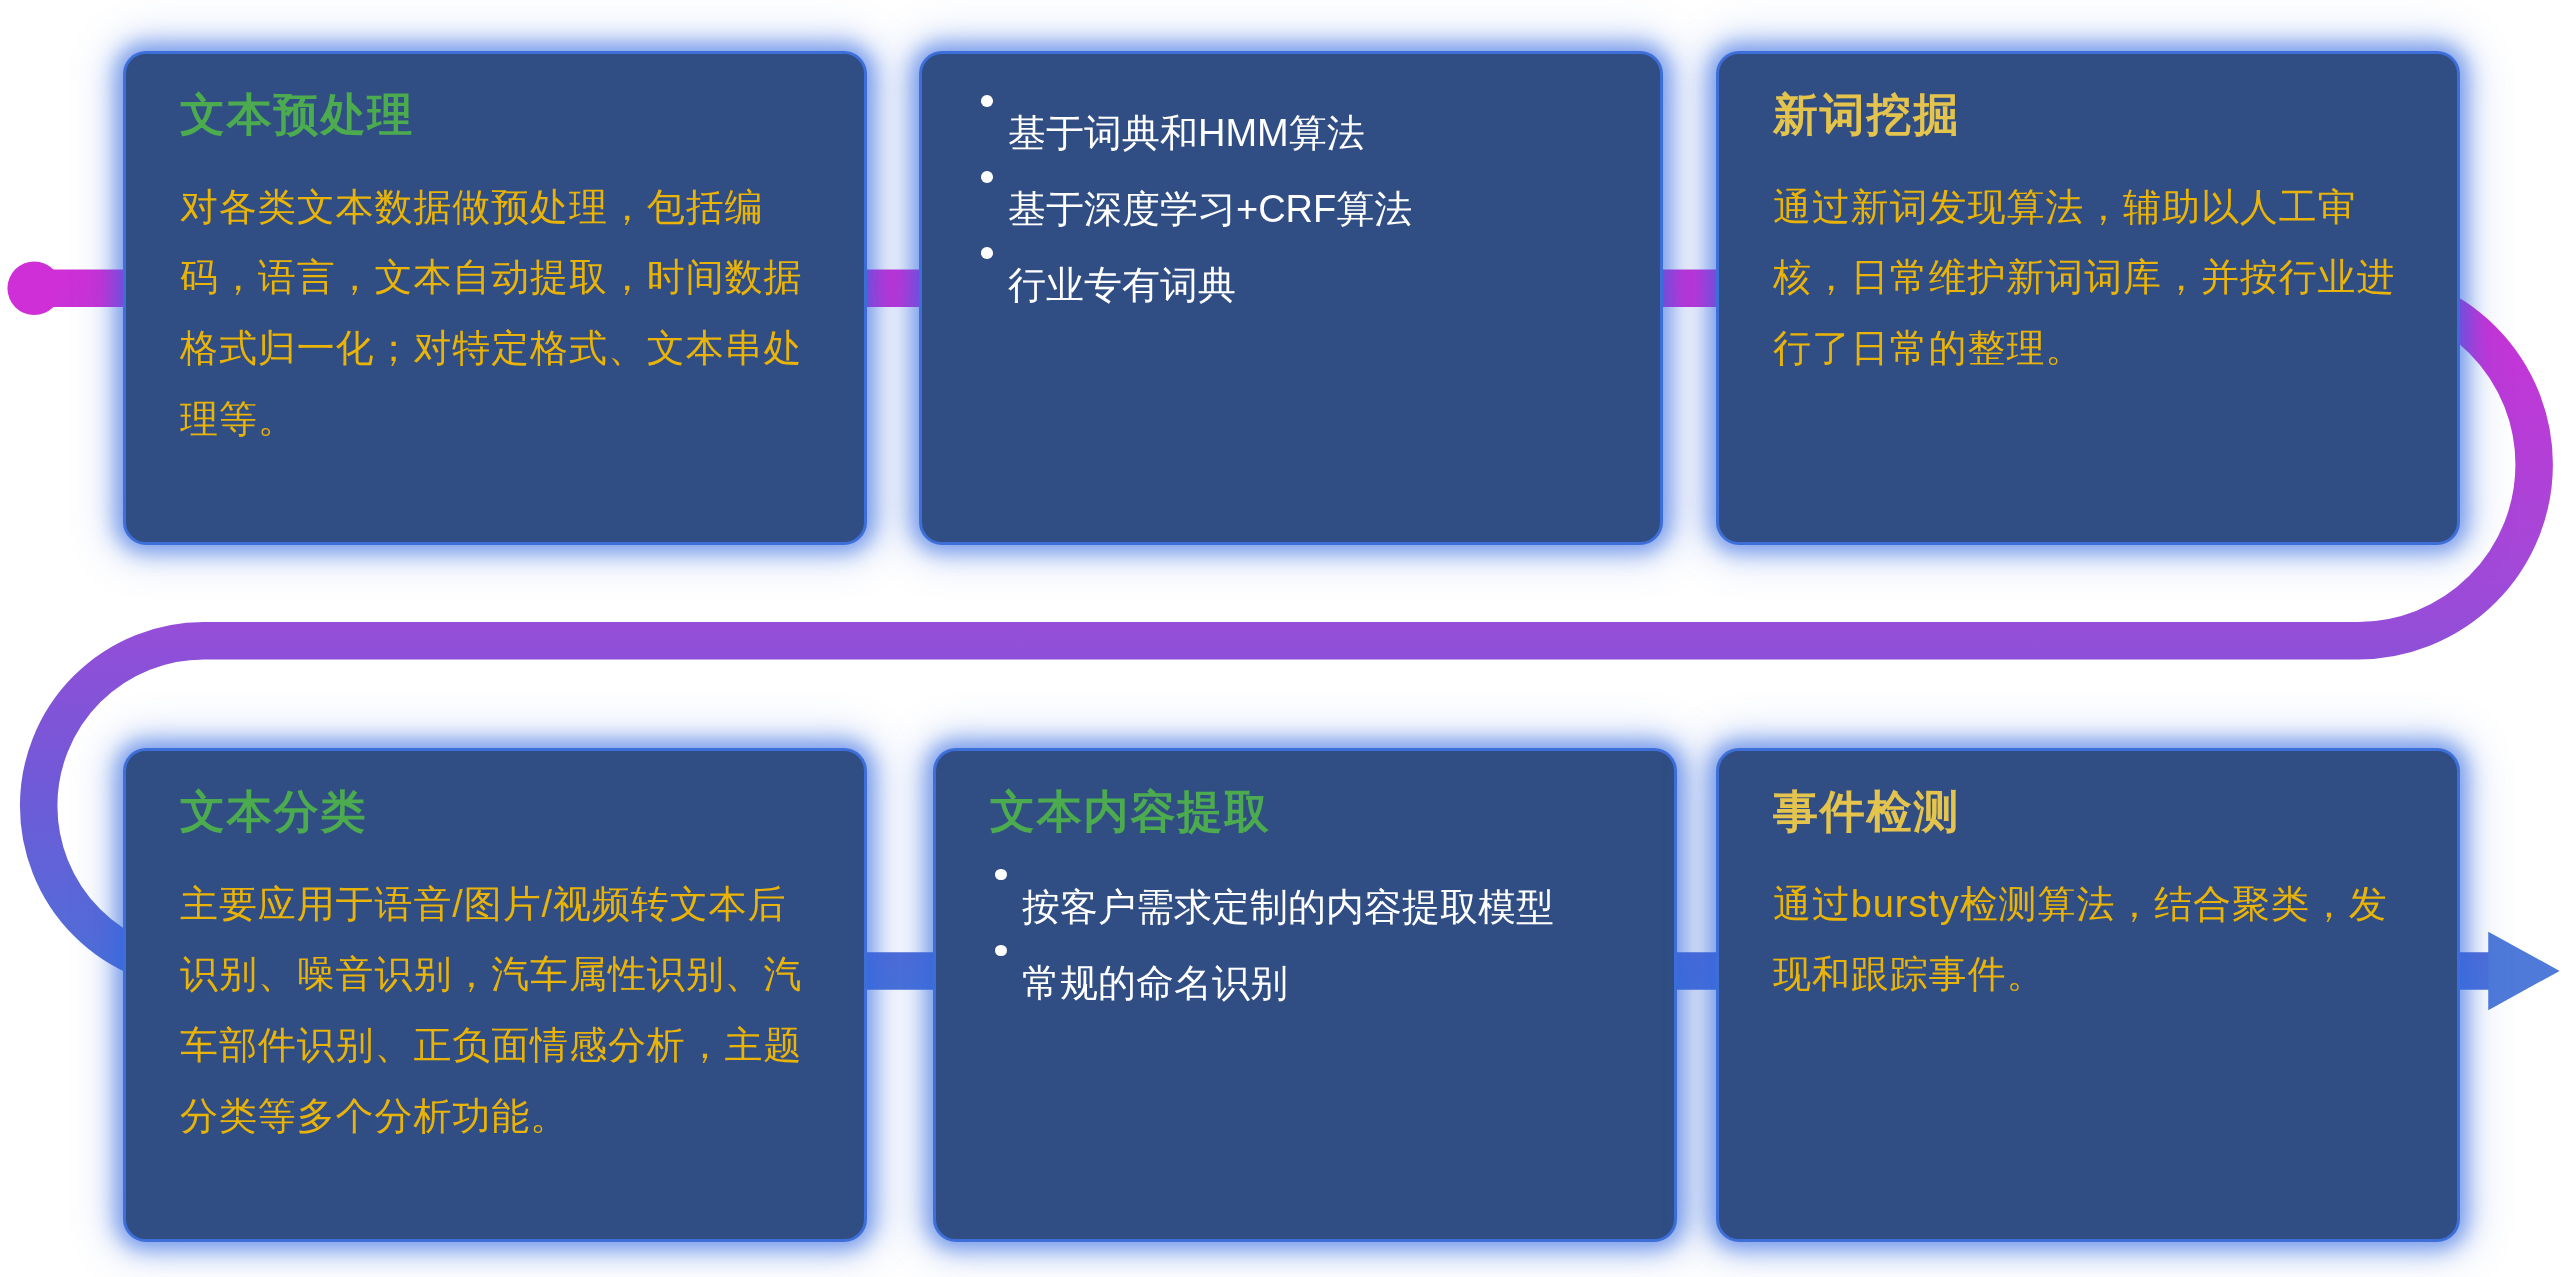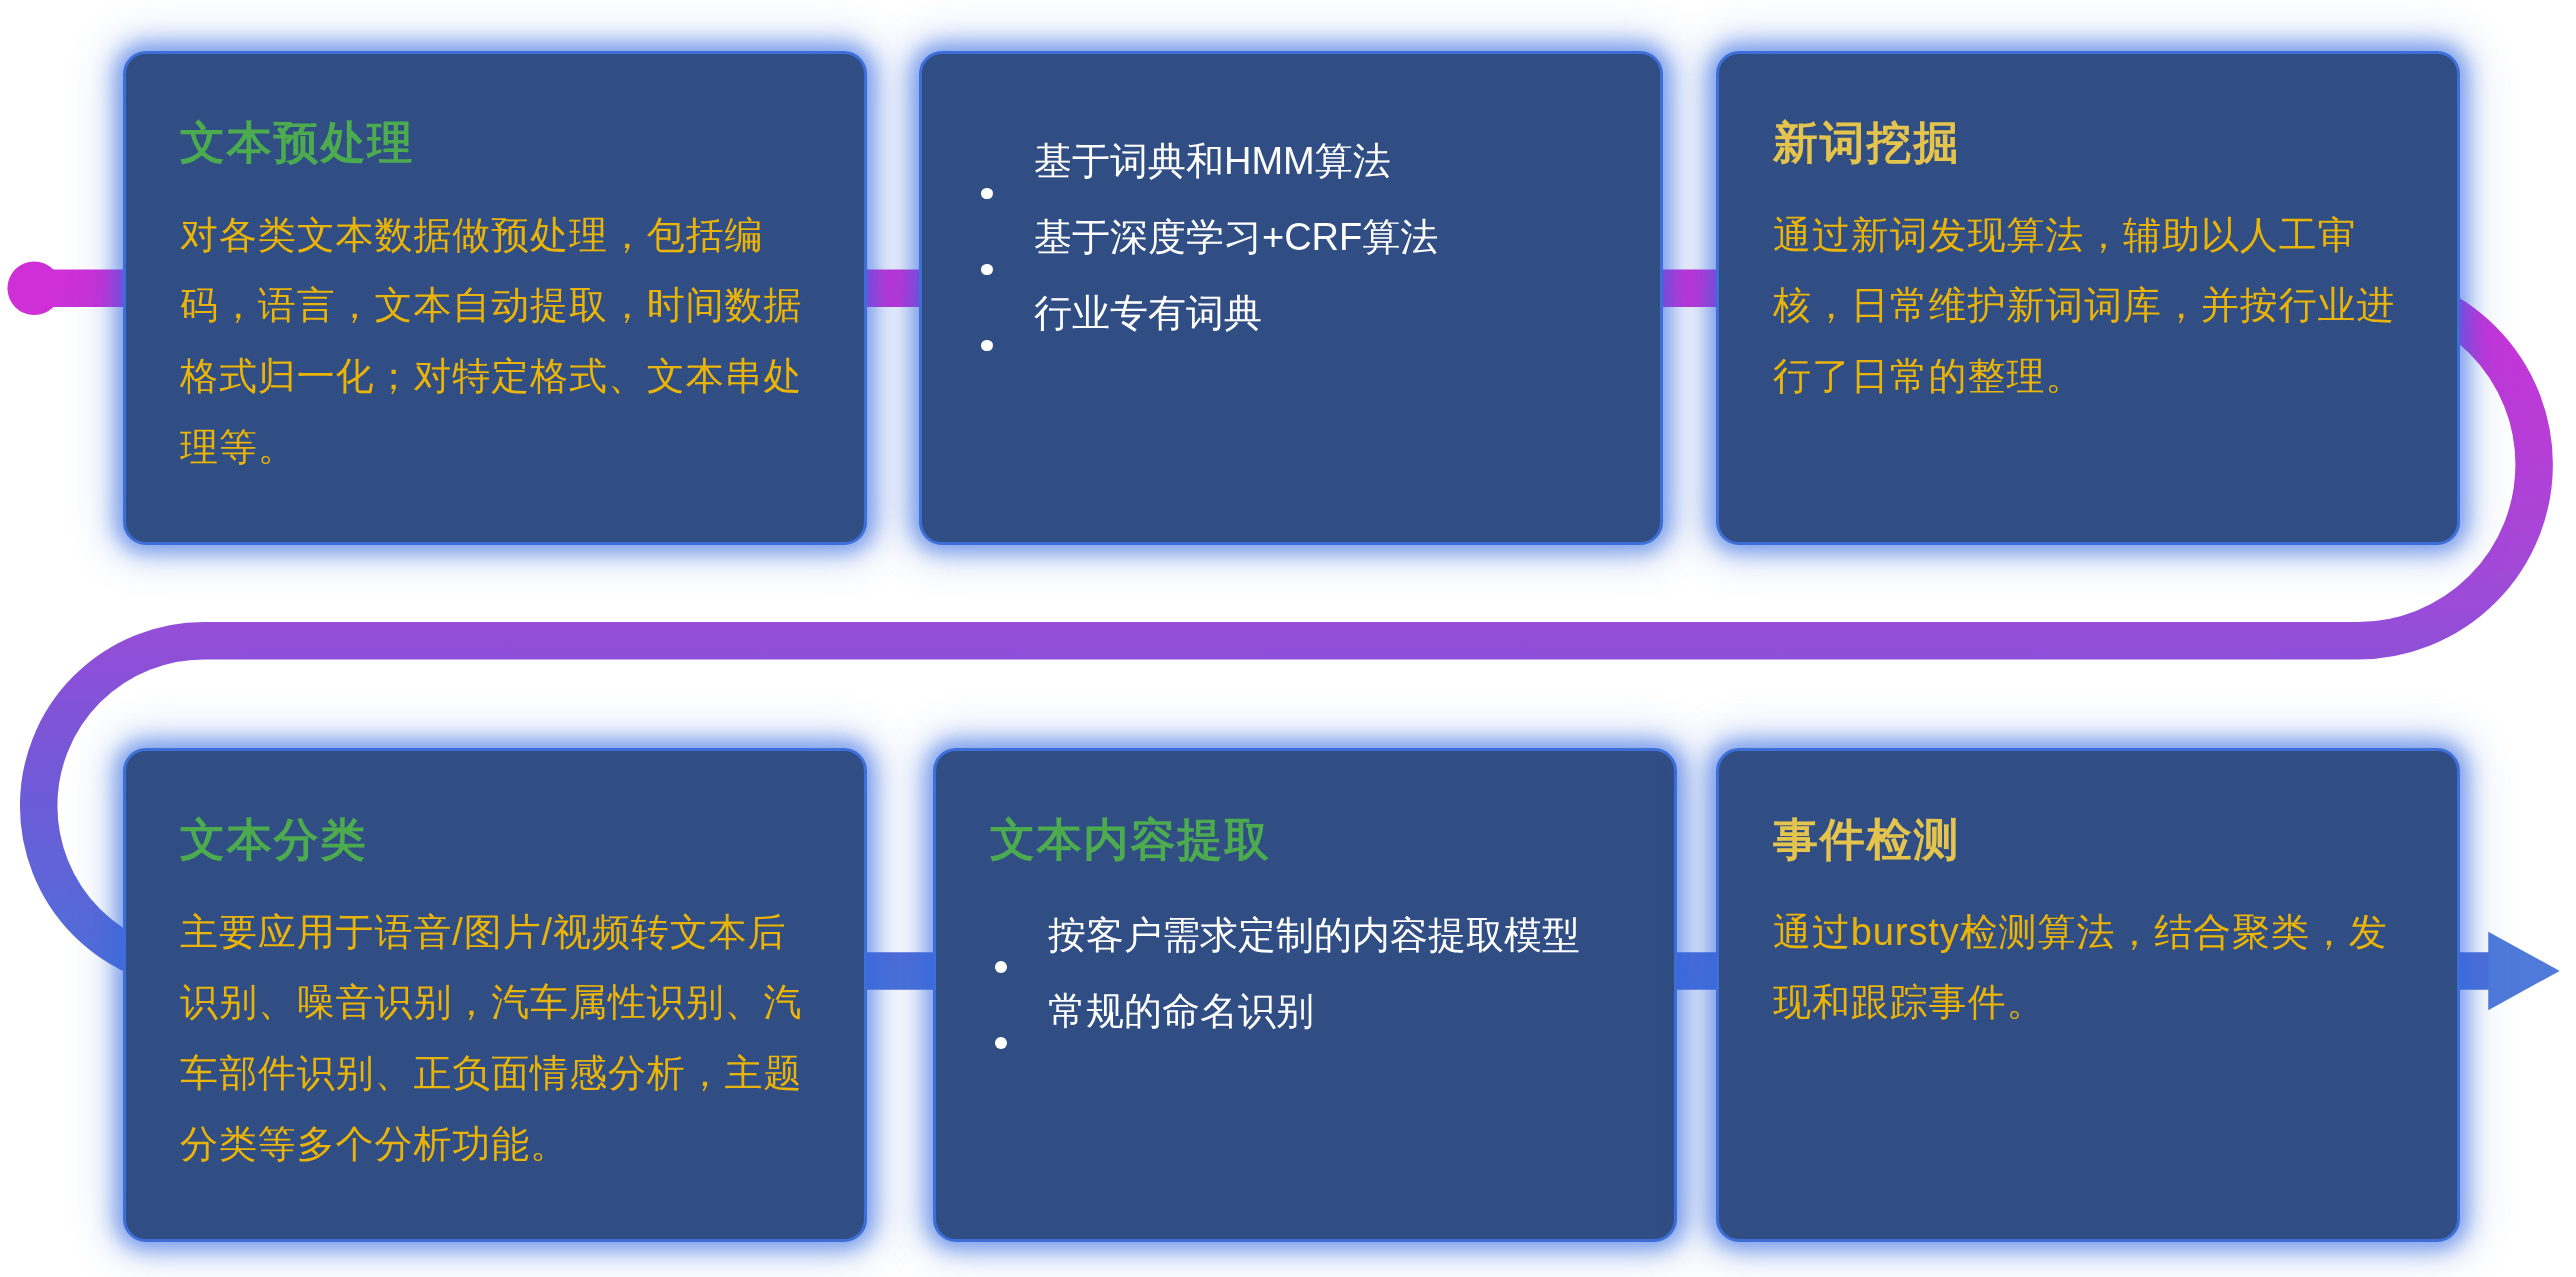--- a/index.html
+++ b/index.html
@@ -23,21 +23,21 @@
   }
   .card {
     position: absolute;
     width: 744px;
     height: 494px;
     box-sizing: border-box;
     background: #304e83;
     border: 3.6px solid #3e6fd8;
     border-radius: 23px;
     box-shadow: 0 0 19.6px 8px rgba(47, 102, 224, 0.55), 0 0 41px 12.5px rgba(47, 102, 224, 0.25);
-    padding: 64px 50px 36px 54px;
+    padding: 36px 50px 36px 54px;
     z-index: 2;
   }
   .card-title {
     margin: 0 0 32px 0;
     font-size: 45px;
     font-weight: 700;
     letter-spacing: 1.8px;
     line-height: 1.1;
   }
   .card-title.green { color: #4cab4f; }
@@ -51,22 +51,22 @@
   }
   .card-bullets {
     list-style: none;
     margin: 5.4px 0 0 0;
     padding: 0;
     color: #ffffff;
     font-size: 38px;
   }
   .bullet-item {
     display: flex;
-    align-items: flex-end;
-    gap: 41px;
+    align-items: flex-start;
+    gap: 15px;
     line-height: 2.0;
   }
   .bullet-dot {
     width: 11.6px;
     height: 11.6px;
     border-radius: 50%;
     background: #ffffff;
     flex: none;
     margin-left: 5.4px;
   }

